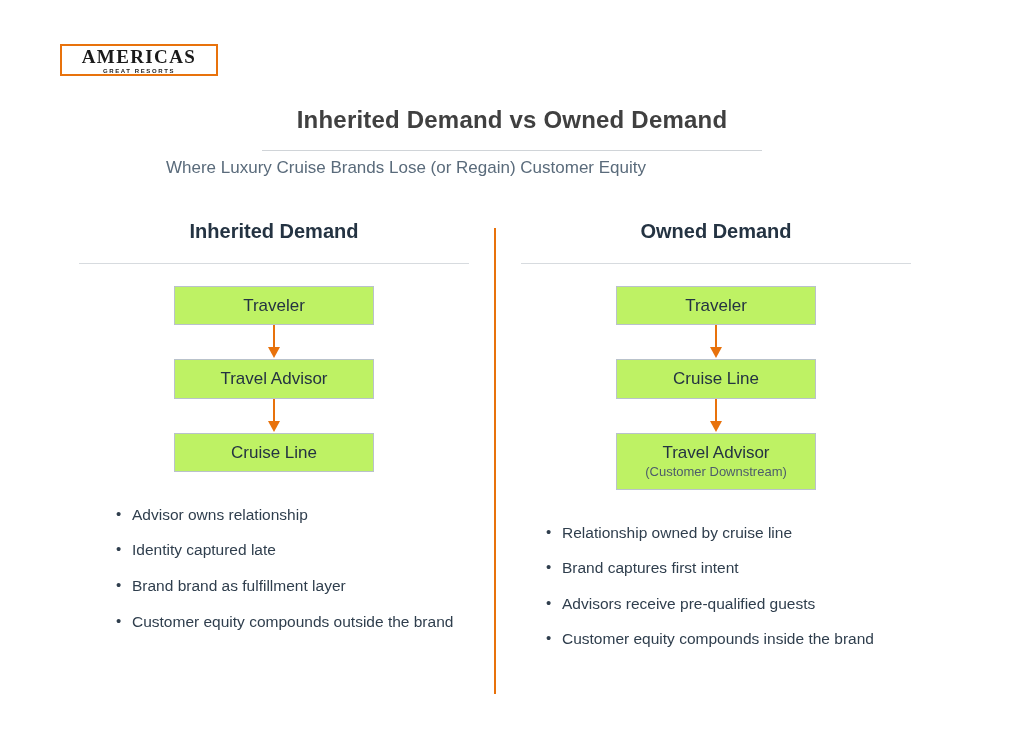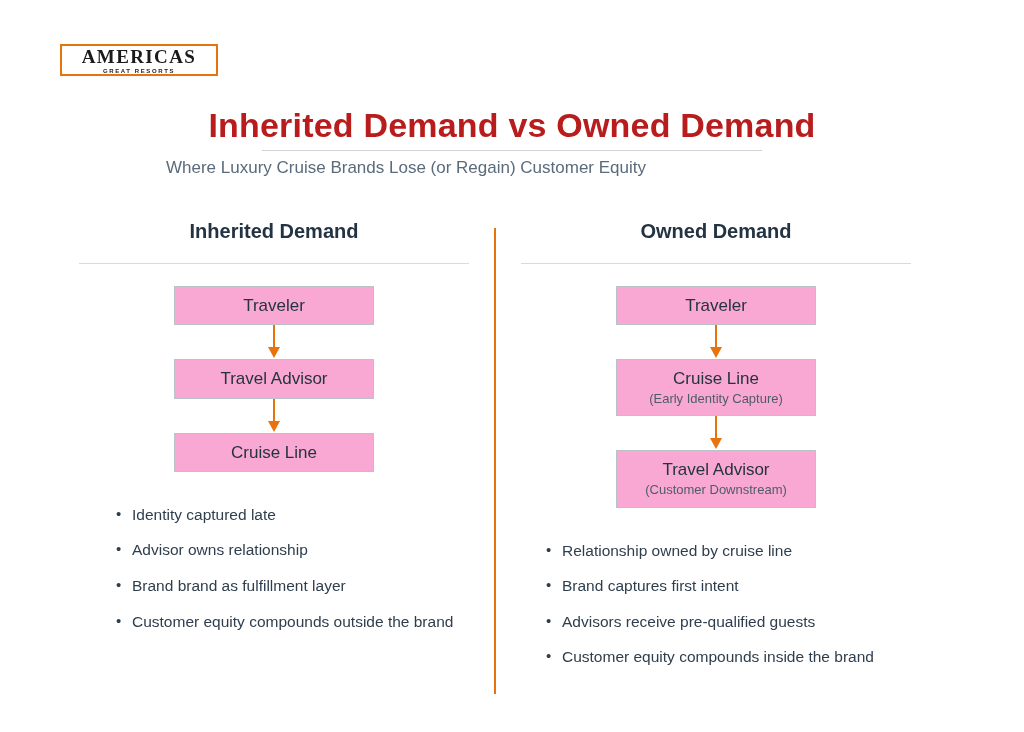--- a/index.html
+++ b/index.html
@@ -49,23 +49,23 @@
     line-height: 1;
   }
 
   
   .title {
     position: absolute;
     top: 106px;
     left: 0;
     width: 1024px;
     text-align: center;
-    font-size: 34px;
-    font-weight: bold;
-    color: #b91c1c;
+    font-size: 24px;
+    font-weight: bold;
+    color: #404040;
     letter-spacing: 0.2px;
   }
   .title-rule {
     position: absolute;
     top: 150px;
     left: 262px;
     width: 500px;
     height: 1px;
     background: #d0d4d8;
   }
@@ -114,21 +114,21 @@
   
   .flow {
     margin-top: 22px;
     display: flex;
     flex-direction: column;
     align-items: center;
   }
   .box {
     width: 200px;
     border: 1px solid #b9c2cb;
-    background: #f9a8d4;
+    background: #bef264;
     text-align: center;
     padding: 8px 4px;
     box-sizing: border-box;
   }
   .box-main {
     font-size: 17px;
     color: #243342;
     line-height: 1.25;
   }
   .box-sub {
@@ -218,42 +218,41 @@
     <div class="arrow">
         <div class="shaft"></div>
         <div class="head"></div>
       </div>
     <div class="box">
       <div class="box-main">Cruise Line</div>
     </div>
   </div>
 
   <ul class="bullets bullets-left">
+    <li>Advisor owns relationship</li>
     <li>Identity captured late</li>
-    <li>Advisor owns relationship</li>
     <li>Brand brand as fulfillment layer</li>
     <li>Customer equity compounds outside the brand</li>
   </ul>
 </div>
 
 <div class="col col-right">
   <div class="col-head">Owned Demand</div>
   <div class="col-rule"></div>
 
   <div class="flow">
     <div class="box">
       <div class="box-main">Traveler</div>
     </div>
     <div class="arrow">
         <div class="shaft"></div>
         <div class="head"></div>
       </div>
     <div class="box">
       <div class="box-main">Cruise Line</div>
-      <div class="box-sub">(Early Identity Capture)</div>
     </div>
     <div class="arrow">
         <div class="shaft"></div>
         <div class="head"></div>
       </div>
     <div class="box">
       <div class="box-main">Travel Advisor</div>
       <div class="box-sub">(Customer Downstream)</div>
     </div>
   </div>

